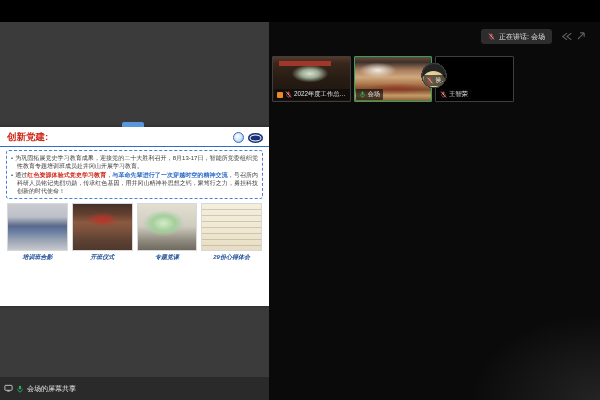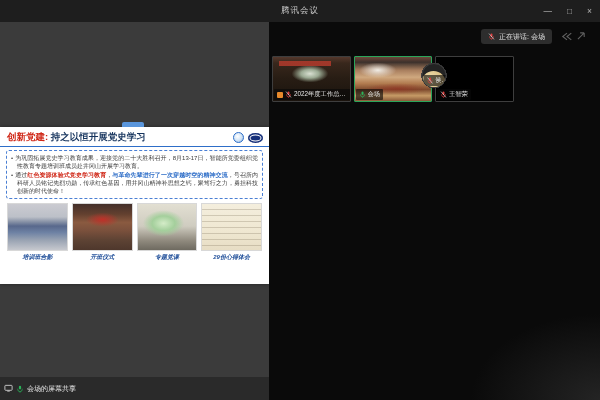--- a/index.html
+++ b/index.html
@@ -13,21 +13,21 @@
   .win-controls{position:absolute;right:8px;top:0;height:22px;display:flex;align-items:center;gap:15px;}
   .win-controls span{color:#b5b5b5;font-size:8.5px;line-height:22px;cursor:default;}
 
   
   .share-area{position:absolute;top:22px;left:0;width:269px;height:378px;background:#3b3b3b;}
   .share-bottombar{position:absolute;left:0;bottom:0;width:269px;height:23px;background:#2a2a2a;
                    display:flex;align-items:center;gap:3px;padding-left:4px;box-sizing:border-box;}
   .share-bottombar .foot-label{font-size:7px;color:#e6e6e6;}
 
   
-  .slide{position:absolute;top:105px;left:0;width:269px;height:157px;background:#ffffff;
+  .slide{position:absolute;top:105px;left:0;width:269px;height:179px;background:#ffffff;
          box-shadow:0 0 4px rgba(0,0,0,.4);}
   .slide-tab{position:absolute;top:-5px;left:122px;width:22px;height:5px;background:#5a96dc;
              border-radius:2px 2px 0 0;}
   .slide-header{display:flex;align-items:center;padding:4px 6px 2px 7px;
                 border-bottom:1.5px solid #2e6ec8;}
   .hdr-red{font-size:9.5px;font-weight:bold;color:#d02818;}
   .hdr-navy{font-size:9.5px;font-weight:bold;color:#17355e;white-space:pre;}
   .logos{margin-left:auto;display:flex;align-items:center;gap:4px;}
   .logo-globe{width:11px;height:11px;border-radius:50%;background:
       radial-gradient(circle at 40% 38%, #ffffff 0%, #cfe2f5 55%, #7aa8dc 100%);
@@ -91,35 +91,26 @@
   .pname{font-size:6.3px;color:#e4e4e4;white-space:nowrap;overflow:hidden;text-overflow:ellipsis;
          max-width:60px;}
   .share-badge{width:6px;height:6px;background:#e8892b;border-radius:1px;flex:none;}
   svg.mic{flex:none;}
 </style>
 </head>
 <body>
 
 <div class="app">
 
-  <div class="titlebar">
-    <span class="title">腾讯会议</span>
-    <div class="win-controls">
-      <span>—</span>
-      <span>□</span>
-      <span>×</span>
-    </div>
-  </div>
 
   <div class="share-area">
     <div class="slide">
       <div class="slide-tab"></div>
       <div class="slide-header">
         <span class="hdr-red">创新党建:</span>
-        <span class="hdr-navy"> 持之以恒开展党史学习</span>
         <span class="logos">
           <span class="logo-globe"></span>
           <span class="logo-oval"></span>
         </span>
       </div>
       <ul class="bullets" id="bullet-list">
           <li><span class="t-dark">为巩固拓展党史学习教育成果，迎接党的二十大胜利召开，8月13-17日，智能所党委组织党性教育专题培训班成员赴井冈山开展学习教育。</span></li>
           <li><span class="t-dark">通过</span><span class="t-red">红色资源体验式党史学习教育</span><span class="t-dark">，</span><span class="t-blue">与革命先辈进行了一次穿越时空的精神交流</span><span class="t-dark">，号召所内科研人员铭记先烈功勋，传承红色基因，用井冈山精神补思想之钙，聚笃行之力，勇担科技创新的时代使命！</span></li>
         </ul>
       <div class="photo-row" id="photo-row">

